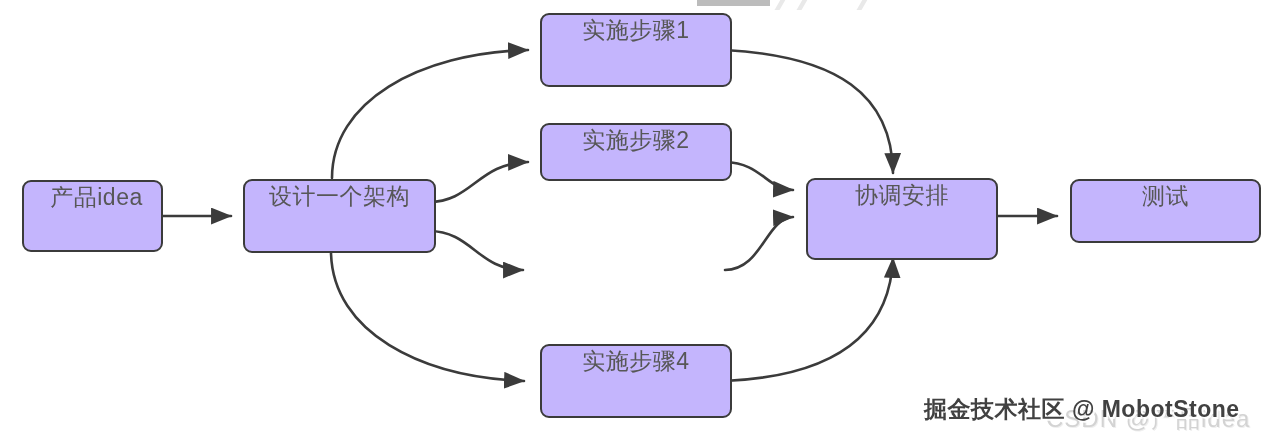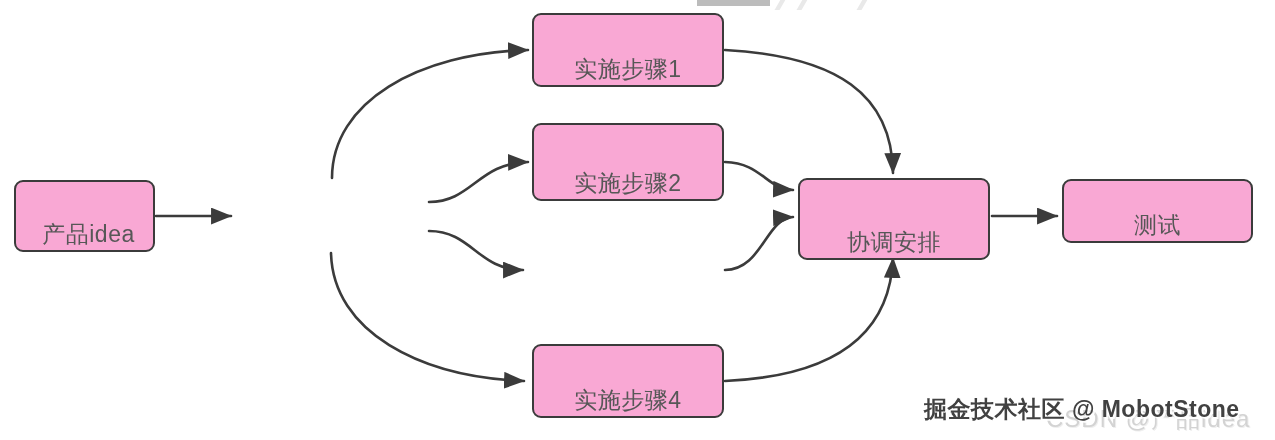--- a/index.html
+++ b/index.html
@@ -14,33 +14,34 @@
   .edges-layer {
     position: absolute;
     left: 0; top: 0;
     width: 1275px; height: 440px;
   }
   .node {
     position: absolute;
     box-sizing: border-box;
     border: 2.5px solid #3b3b3b;
     border-radius: 9px;
-    background: #f9a8d4;
+    background: #c4b5fd;
     display: flex;
-    align-items: flex-end;
+    align-items: flex-start;
     justify-content: center;
     font-size: 23px;
     color: #575757;
     letter-spacing: 0.5px;
     white-space: nowrap;
+    margin-left: 8px;
   }
   .node-idea       { left: 14px;   top: 180px; width: 141px; height: 72px; padding-left: 8px; }
   .node-design     { left: 235px;  top: 179px; width: 193px; height: 74px; }
   .node-step1      { left: 532px;  top: 13px;  width: 192px; height: 74px; }
-  .node-step2      { left: 532px;  top: 123px; width: 192px; height: 78px; }
+  .node-step2      { left: 532px;  top: 123px; width: 192px; height: 58px; }
   .node-step3      { left: 532px;  top: 234px; width: 192px; height: 74px; }
   .node-step4      { left: 532px;  top: 344px; width: 192px; height: 74px; border-radius: 9px; }
   .node-coordinate { left: 798px;  top: 178px; width: 192px; height: 82px; }
   .node-test       { left: 1062px; top: 179px; width: 191px; height: 64px; }
 
   .watermark-secondary {
     position: absolute;
     left: 1046px;
     top: 403px;
     font-size: 24px;
@@ -100,20 +101,23 @@
     <path d="M 725 50 C 838 56, 892 95, 893 173" marker-end="url(#arrow)"></path>
     <path d="M 725 162 C 762 163, 766 189, 793 190" marker-end="url(#arrow)"></path>
     <path d="M 725 270 C 762 270, 766 218, 793 217" marker-end="url(#arrow)"></path>
     <path d="M 725 381 C 838 376, 890 332, 893 258" marker-end="url(#arrow)"></path>
     <path d="M 992 216 L 1057 216" marker-end="url(#arrow)"></path>
   </svg>
 
   <div class="node node-idea">
     <span>产品idea</span>
   </div>
+  <div class="node node-design">
+    <span>设计一个架构</span>
+  </div>
   <div class="node node-step1">
     <span>实施步骤1</span>
   </div>
   <div class="node node-step2">
     <span>实施步骤2</span>
   </div>
   <div class="node node-step4">
     <span>实施步骤4</span>
   </div>
   <div class="node node-coordinate">

